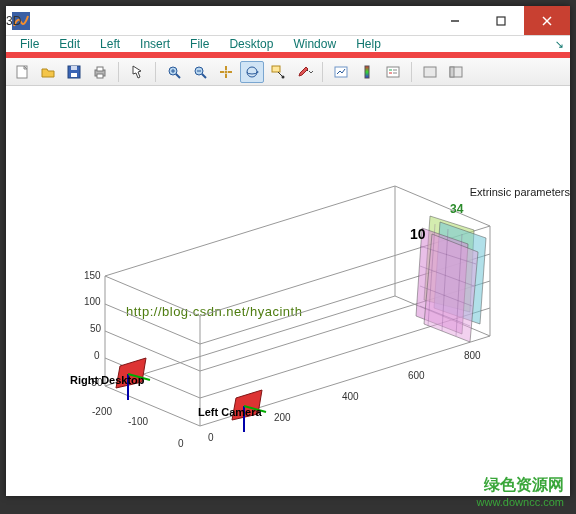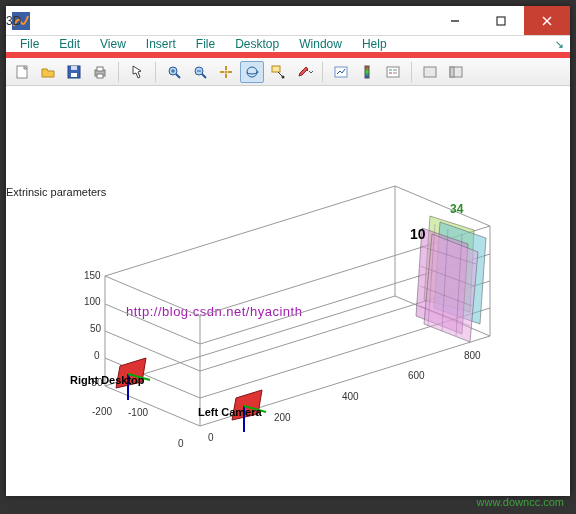--- a/index.html
+++ b/index.html
@@ -13,24 +13,24 @@
   .winbtn.close { background: #c84031; color: #fff; }
   .menubar { height: 22px; display: flex; align-items: center; padding: 0 4px; font-size: 12px; color: #0f766e; border-bottom: 6px solid #ef4444; position: relative; }
   .menuitem { padding: 2px 10px; cursor: default; }
   .menu-rt { position: absolute; right: 6px; top: 2px; font-size: 11px; }
   .toolbar { height: 28px; background: linear-gradient(#fafafa,#ececec); border-bottom: 1px solid #d0d0d0; display: flex; align-items: center; padding: 0 4px; gap: 2px; }
   .tbtn { width: 24px; height: 22px; display: flex; align-items: center; justify-content: center; border: 1px solid transparent; border-radius: 2px; cursor: pointer; }
   .tbtn.active { border-color: #7aa6d0; background: #d0e4f5; }
   .tsep { width: 1px; height: 20px; background: #cfcfcf; margin: 0 4px; }
   .canvas { position: relative; width: 100%; height: calc(100% - 80px); background: #fff; }
   .axes { position: absolute; left: 44px; top: 40px; width: 480px; height: 336px; }
-  .plot-title { position: absolute; left: 0; right: 0; top: 100px; text-align: left; font-size: 11px; color: #222; }
+  .plot-title { position: absolute; left: 0; right: 0; top: 100px; text-align: right; font-size: 11px; color: #222; }
   .tick { position: absolute; font-size: 10px; color: #333; }
   .axlabel { position: absolute; font-size: 11px; font-weight: bold; color: #000; }
-  .wm { position: absolute; left: 120px; top: 218px; font-size: 13px; color: #a21caf; letter-spacing: .5px; }
+  .wm { position: absolute; left: 120px; top: 218px; font-size: 13px; color: #4d7c0f; letter-spacing: .5px; }
   .footer-wm { position: absolute; right: 12px; bottom: 6px; text-align: right; }
   .footer-wm .a { font-size: 16px; color: #3aa63a; font-weight: bold; }
   .footer-wm .b { font-size: 11px; color: #3aa63a; }
 </style>
 </head>
 <body>
 
 <div class="outer">
 
   <div class="titlebar">
@@ -57,21 +57,21 @@
             <line x1="1" y1="1" x2="9" y2="9" stroke="#fff" stroke-width="1.5"></line>
             <line x1="9" y1="1" x2="1" y2="9" stroke="#fff" stroke-width="1.5"></line>
           </svg>
         </div>
     </div>
   </div>
 
   <div class="menubar">
     <span class="menuitem">File</span>
     <span class="menuitem">Edit</span>
-    <span class="menuitem">View</span>
+    <span class="menuitem">Left</span>
     <span class="menuitem">Insert</span>
     <span class="menuitem">File</span>
     <span class="menuitem">Desktop</span>
     <span class="menuitem">Window</span>
     <span class="menuitem">Help</span>
     <span class="menu-rt">↘</span>
   </div>
 
   <div class="toolbar">
     <div class="tbtn" title="New Figure">
@@ -252,35 +252,36 @@
       </svg>
 
       
       <span class="tick" style="left:34px;top:144px">150</span>
       <span class="tick" style="left:34px;top:170px">100</span>
       <span class="tick" style="left:40px;top:197px">50</span>
       <span class="tick" style="left:44px;top:224px">0</span>
       <span class="tick" style="left:38px;top:251px">-50</span>
 
       <span class="tick" style="left:42px;top:280px">-200</span>
-      <span class="tick" style="left:78px;top:281px">-100</span>
+      <span class="tick" style="left:78px;top:290px">-100</span>
       <span class="tick" style="left:128px;top:312px">0</span>
 
       <span class="tick" style="left:158px;top:306px">0</span>
       <span class="tick" style="left:224px;top:286px">200</span>
       <span class="tick" style="left:292px;top:265px">400</span>
       <span class="tick" style="left:358px;top:244px">600</span>
       <span class="tick" style="left:414px;top:224px">800</span>
 
       
       <span class="axlabel" style="left:20px;top:248px">Right Desktop</span>
       <span class="axlabel" style="left:148px;top:280px">Left Camera</span>
 
       
       <span class="axlabel" style="left:360px;top:100px;font-size:14px">10</span>
       <span class="axlabel" style="left:400px;top:76px;color:#2a8a2a;font-size:12px">34</span>
     </div>
   </div>
 </div>
 
 <div class="footer-wm">
+  <div class="a">绿色资源网</div>
   <div class="b">www.downcc.com</div>
 </div>
 
 </body></html>

